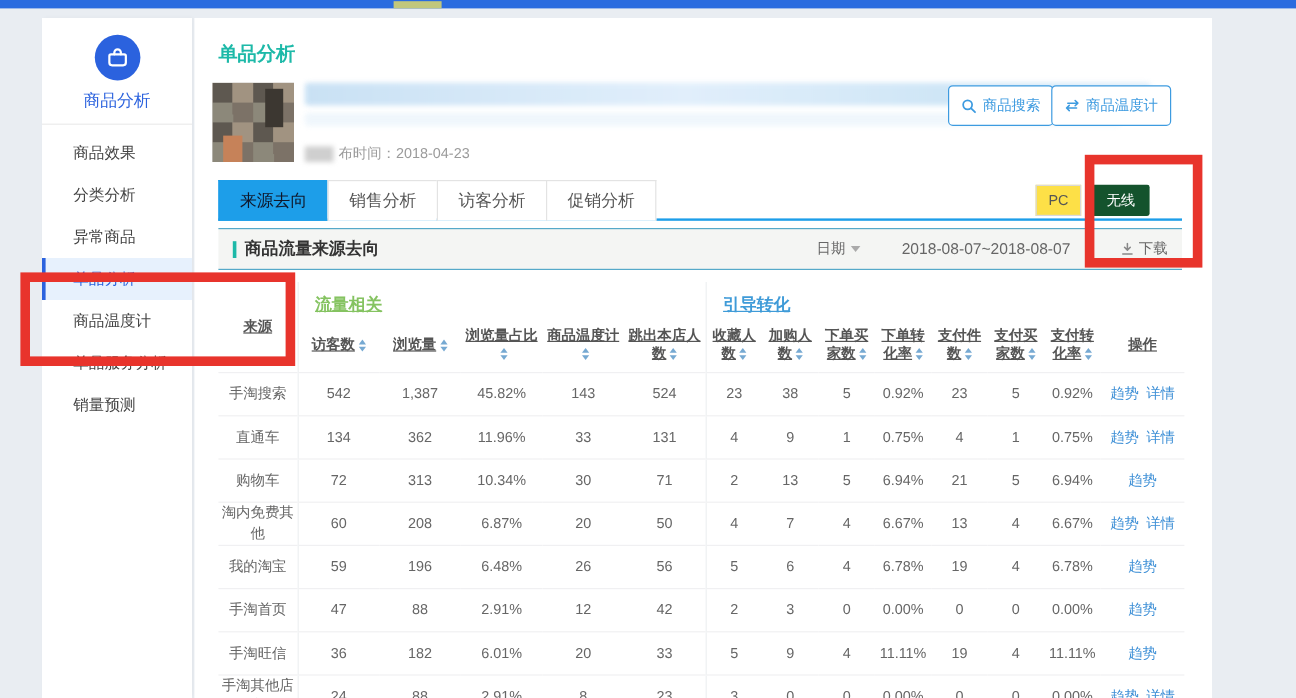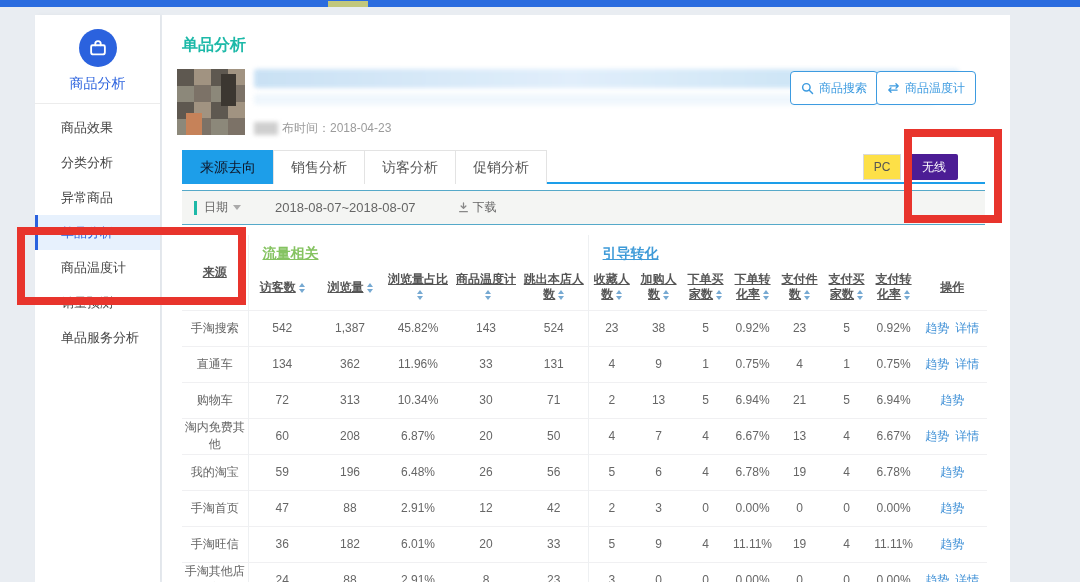--- a/index.html
+++ b/index.html
@@ -47,21 +47,21 @@
   .tabs { position:absolute; left:20px; top:135px; display:flex; z-index:1; }
   .tab { height:34px; line-height:33px; padding:0 17px; font-size:14px; color:#555; background:#fff;
          border:1px solid #e3e3e3; border-bottom:none; border-right:none; cursor:pointer; }
   .tab:last-child { border-right:1px solid #e3e3e3; }
   .tab.active { background:#1d9ee9; color:#0f172a; border-color:#1d9ee9; }
   .tab-underline { position:absolute; left:20px; top:167px; width:803px; height:2px; background:#1d9ee9; }
 
   
   .toggle-pc { position:absolute; left:701px; top:139px; width:38px; height:26px; background:#fde047; border:1px solid #d9d9d9;
                color:#555; font-size:12px; text-align:center; line-height:24px; cursor:pointer; }
-  .toggle-wl { position:absolute; left:748px; top:139px; width:48px; height:26px; background:#4c1d95; color:#fff;
+  .toggle-wl { position:absolute; left:748px; top:139px; width:48px; height:26px; background:#14532d; color:#fff;
                font-size:12px; text-align:center; line-height:26px; border-radius:2px; cursor:pointer; }
 
   
   .date-bar { position:absolute; left:20px; top:175px; width:803px; height:35px; background:#f4f5f3;
               border-top:1px solid #55a9c9; border-bottom:1px solid #55a9c9; display:flex; align-items:center; padding:0 12px; }
   .sec-marker { width:3px; height:14px; background:#1db9a8; margin-right:7px; }
   .sec-title { font-size:14px; font-weight:bold; color:#333; flex:1; }
   .date-label { font-size:12px; color:#666; display:flex; align-items:center; margin-right:34px; cursor:pointer; }
   .caret-down { width:0; height:0; border-left:4px solid transparent; border-right:4px solid transparent;
                 border-top:5px solid #aaa; margin-left:5px; }
@@ -108,22 +108,22 @@
       </svg>
     </div>
     <div class="side-head-label">商品分析</div>
   </div>
   <div class="side-items">
       <div class="side-item">商品效果</div>
       <div class="side-item">分类分析</div>
       <div class="side-item">异常商品</div>
       <div class="side-item active">单品分析</div>
       <div class="side-item">商品温度计</div>
+      <div class="side-item">单品服务分析</div>
       <div class="side-item">销量预测</div>
-      <div class="side-item">单品服务分析</div>
     </div>
 </div>
 
 <div class="content">
   <div class="page-title">单品分析</div>
 
   <div class="product">
     <div class="thumb">
       <div class="blk-orange"></div>
       <div class="blk-dark"></div>
@@ -157,20 +157,21 @@
       <div class="tab">访客分析</div>
       <div class="tab">促销分析</div>
     </div>
   <div class="tab-underline"></div>
 
   <div class="toggle-pc">PC</div>
   <div class="toggle-wl">无线</div>
 
   <div class="date-bar">
     <div class="sec-marker"></div>
+    <div class="sec-title">商品流量来源去向</div>
     <div class="date-label">
       <span>日期</span>
       <span class="caret-down"></span>
     </div>
     <div class="date-range">2018-08-07~2018-08-07</div>
     <div class="download">
       <svg width="11" height="11" viewBox="0 0 12 12" fill="none" stroke="#888" stroke-width="1.4" stroke-linecap="round" stroke-linejoin="round">
         <path d="M6 1 V6.6 M3.4 4.4 L6 7 L8.6 4.4 M1.8 10.5 H10.2"></path>
       </svg>
       <span>下载</span>

